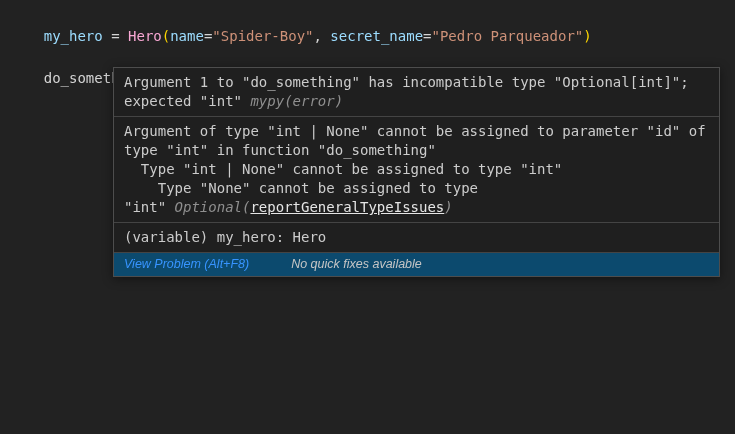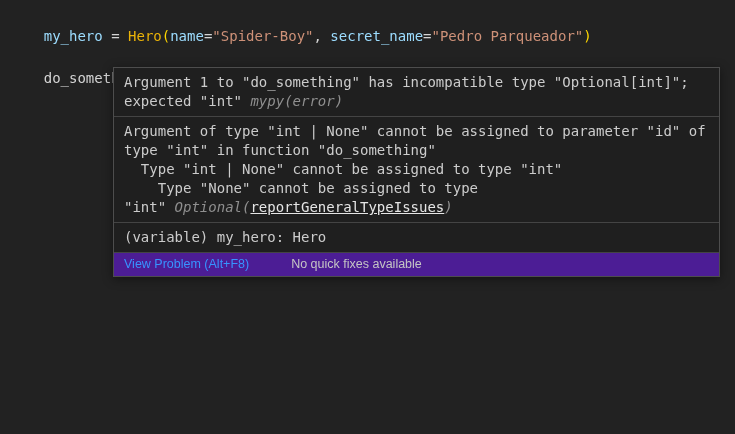--- a/index.html
+++ b/index.html
@@ -15,21 +15,21 @@
     left: 10px;
     font-size: 14px;
     line-height: 20px;
     white-space: pre;
     color: #d4d4d4;
   }
   .line-1 { top: 6px; }
   .line-2 { top: 48px; }
 
   .c-var    { color: #9cdcfe; }
-  .c-class  { color: #eab308; }
+  .c-class  { color: #f9a8d4; }
   .c-string { color: #ce9178; }
   .c-plain  { color: #d4d4d4; }
   .c-bracket{ color: #ffd700; }
 
   .arg-highlight {
     background: #264f78;
     box-shadow: 0 0 0 1px rgba(100, 160, 210, 0.35);
     padding: 2px 1px;
     text-decoration: underline wavy #e8443f;
     text-decoration-thickness: 1.3px;
@@ -61,26 +61,27 @@
   .hover-section + .hover-section { border-top: 1px solid #444444; }
   .hover-line { white-space: pre; }
   .dim  { color: #8f8f8f; font-style: italic; }
   .link {
     color: #e5e5e5;
     text-decoration: underline;
     cursor: pointer;
   }
   .hover-statusbar {
     border-top: 1px solid #444444;
-    background: #4c1d95;
+    background: #0c4a6e;
     padding: 4px 10px 5px 10px;
     display: flex;
     align-items: center;
     font-family: "Liberation Sans", sans-serif;
     font-size: 12.5px;
+    font-style: italic;
   }
   .view-problem { color: #3794ff; cursor: pointer; }
   .no-fixes { color: #c5c5c5; margin-left: 42px; }
 </style>
 </head>
 <body>
 
 <div class="editor">
 
   <div class="code-line line-1">

